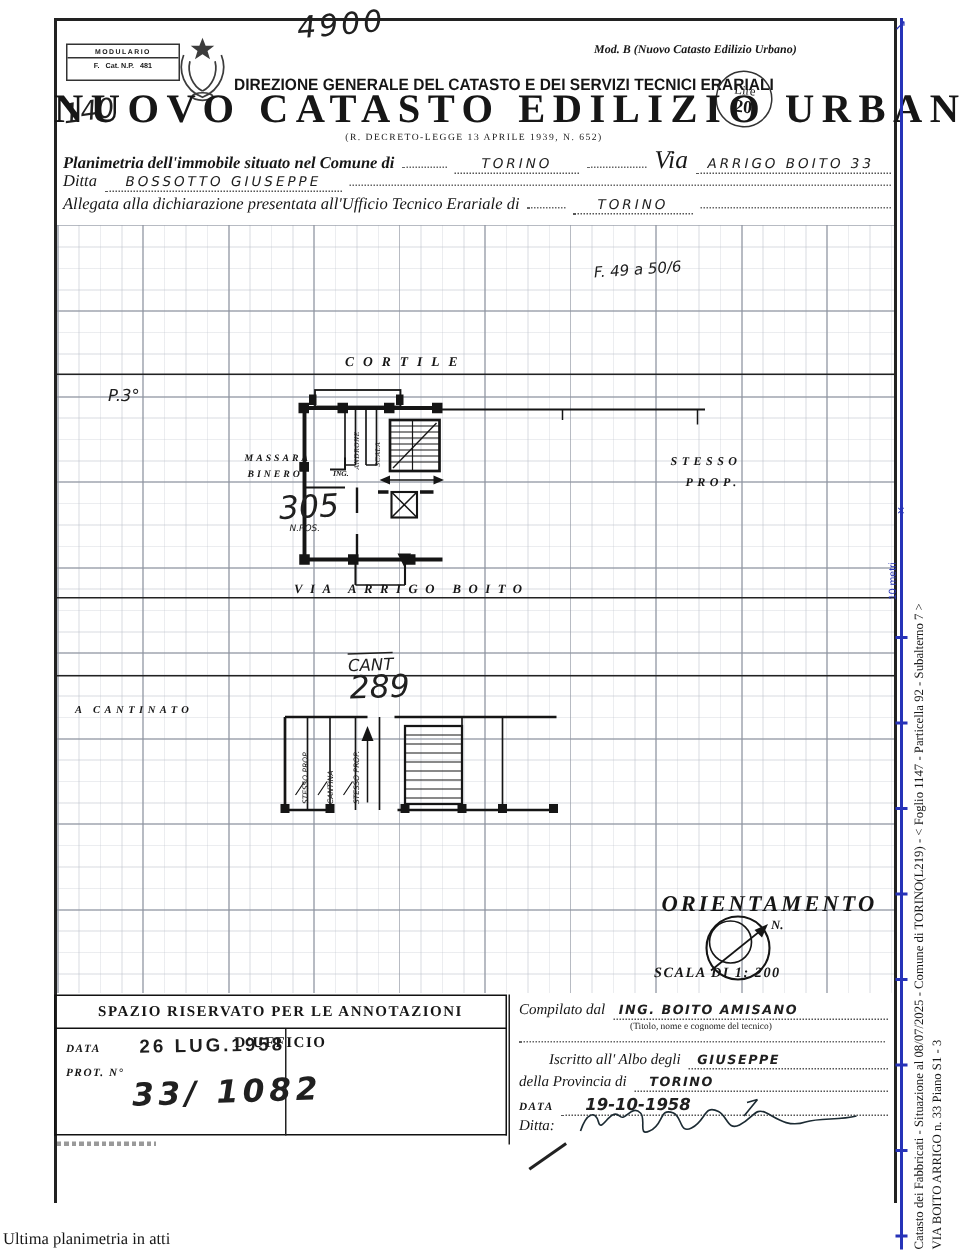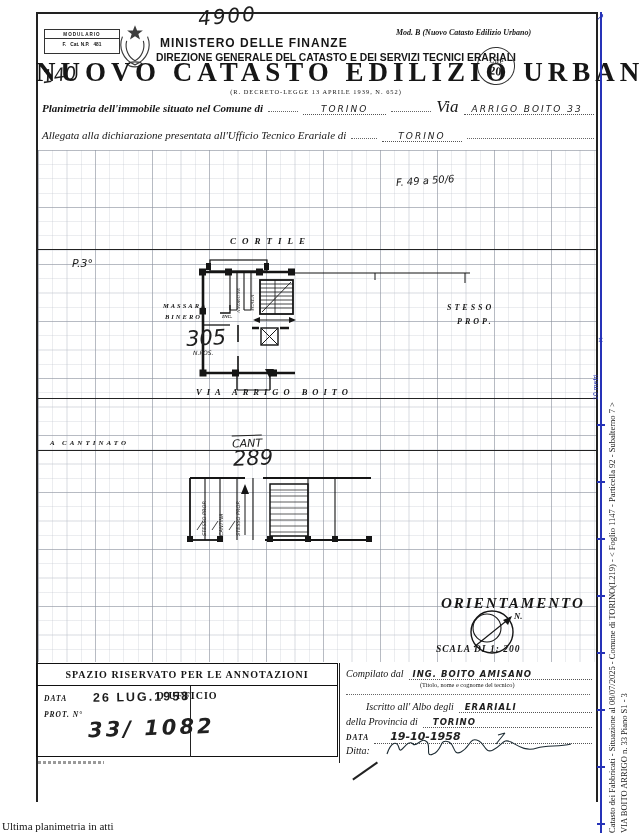--- a/index.html
+++ b/index.html
@@ -35,21 +35,20 @@
     <polygon points="20,3 22,8.2 27.5,8.2 23.2,11.5 24.8,16.8 20,13.6 15.2,16.8 16.8,11.5 12.5,8.2 18,8.2" fill="#3c3c3c"></polygon>
     <g stroke="#3c3c3c" stroke-width="1.1" fill="none">
       <path d="M8,14 C4,24 8,36 20,41 C32,36 36,24 32,14"></path>
       <path d="M12,18 C10,26 14,34 20,37 M28,18 C30,26 26,34 20,37"></path>
       <ellipse cx="20" cy="40.5" rx="6.5" ry="2.4"></ellipse>
     </g>
   </svg>
 
   <div class="abs hand" style="left:198px;top:4px;font-size:20px;transform:rotate(-5deg);letter-spacing:2px;">4900</div>
 
-  <div class="abs sans caps" style="left:160px;top:36px;font-size:12px;font-weight:bold;letter-spacing:1px;">MINISTERO DELLE FINANZE</div>
 
   <div class="abs sans caps" style="left:156px;top:51px;width:372px;font-size:11px;font-weight:bold;transform:scaleX(.94);transform-origin:left;white-space:nowrap;">DIREZIONE GENERALE DEL CATASTO E DEI SERVIZI TECNICI ERARIALI</div>
 
   <div class="abs serif" style="left:396px;top:28px;font-size:8px;font-style:italic;font-weight:bold;">Mod. B (Nuovo Catasto Edilizio Urbano)</div>
 
   <div class="abs" style="left:477px;top:47px;width:36px;height:36px;border:1.4px solid #333;border-radius:50%;
               display:flex;flex-direction:column;align-items:center;justify-content:center;transform:rotate(6deg);">
     <div class="serif" style="font-size:8.5px;line-height:9px;">Lire</div>
     <div class="serif" style="font-size:12px;font-weight:bold;line-height:12px;">20</div>
   </div>
@@ -60,20 +59,25 @@
 
   <div class="abs serif" style="left:36px;top:88px;width:560px;text-align:center;font-size:6.4px;letter-spacing:1px;">(R. DECRETO-LEGGE 13 APRILE 1939, N. 652)</div>
 
   <div class="abs frow" style="left:42px;top:97px;width:552px;">
     <span class="serif" style="font-size:11px;font-style:italic;font-weight:bold;">Planimetria dell'immobile situato nel Comune di</span>
     <span class="fill" style="max-width:30px;"></span>
     <span class="hand dot" style="font-size:9px;letter-spacing:2px;padding:0 18px;">TORINO</span>
     <span class="fill" style="max-width:40px;"></span>
     <span class="serif" style="font-size:17px;font-style:italic;">Via</span>
     <span class="hand dot" style="font-size:9px;letter-spacing:2px;flex:1;padding-left:8px;">ARRIGO BOITO 33</span>
+  </div>
+  <div class="abs frow" style="left:42px;top:112px;width:552px;">
+    <span class="serif" style="font-size:11px;font-style:italic;">Ditta</span>
+    <span class="hand dot" style="font-size:9px;letter-spacing:2px;padding:0 14px;">BOSSOTTO GIUSEPPE</span>
+    <span class="fill"></span>
   </div>
   <div class="abs frow" style="left:42px;top:127px;width:552px;">
     <span class="serif" style="font-size:11px;font-style:italic;">Allegata alla dichiarazione presentata all'Ufficio Tecnico Erariale di</span>
     <span class="fill" style="max-width:26px;"></span>
     <span class="hand dot" style="font-size:9px;letter-spacing:2px;padding:0 16px;">TORINO</span>
     <span class="fill"></span>
   </div>
 
   <div class="abs" style="left:37.5px;top:150px;width:558px;height:512px;
        background-image:
@@ -141,21 +145,21 @@
   <div class="abs serif vrot caps" style="left:250px;top:311px;font-size:4.8px;font-style:italic;letter-spacing:.5px;">SCALA</div>
   <div class="abs serif caps" style="left:222px;top:314px;font-size:5px;font-style:italic;font-weight:bold;">ING.</div>
   <div class="abs hand" style="left:186px;top:326px;font-size:21px;transform:rotate(-3deg);">305</div>
   <div class="abs hand" style="left:193px;top:349px;font-size:6px;">N.POS.</div>
   <div class="abs serif caps" style="left:447px;top:303px;font-size:8px;font-style:italic;font-weight:bold;letter-spacing:3px;">STESSO</div>
   <div class="abs serif caps" style="left:457px;top:317px;font-size:8px;font-style:italic;font-weight:bold;letter-spacing:3px;">PROP.</div>
   <div class="abs serif caps" style="left:196px;top:387px;font-size:8.5px;font-style:italic;font-weight:bold;letter-spacing:5px;">VIA ARRIGO BOITO</div>
 
   <div class="abs hand" style="left:232px;top:435px;font-size:11px;border-top:1.2px solid #222;padding-top:1px;transform:rotate(-2deg);">CANT</div>
   <div class="abs hand" style="left:233px;top:446px;font-size:21px;transform:rotate(-2deg);">289</div>
-  <div class="abs serif caps" style="left:50px;top:439px;font-size:7px;font-style:italic;font-weight:bold;letter-spacing:3px;">A CANTINATO</div>
+  <div class="abs serif caps" style="left:50px;top:469px;font-size:7px;font-style:italic;font-weight:bold;letter-spacing:3px;">A CANTINATO</div>
 
   <svg class="abs" style="left:145px;top:470px" width="230" height="95" viewBox="0 0 230 95">
     <g stroke="#151515" fill="none">
       <path d="M45,8 H100 M118,8 H226" stroke-width="1.8"></path>
       <path d="M45,8 V70" stroke-width="1.8"></path>
       <path d="M45,70 H75" stroke-width="1.8"></path>
       <path d="M60,8 V70 M75,8 V70 M92,8 V70 M108,8 V70" stroke-width="1.1"></path>
       <path d="M52,60 l6,-9 M67,60 l6,-9 M84,60 l6,-9" stroke-width=".8"></path>
       <path d="M100,65 V22" stroke-width="1"></path>
       <polygon points="100,14 96,24 104,24" fill="#151515" stroke="none"></polygon>
@@ -200,21 +204,21 @@
 
   <div class="abs line" style="left:339px;top:663px;width:1.2px;height:100px;"></div>
   <div class="abs frow" style="left:346px;top:668px;width:246px;">
     <span class="serif" style="font-size:10px;font-style:italic;">Compilato dal</span>
     <span class="hand dot" style="font-size:8.5px;font-weight:bold;letter-spacing:1px;flex:1;padding-left:4px;">ING. BOITO AMISANO</span>
   </div>
   <div class="abs serif" style="left:420px;top:681px;font-size:6.3px;">(Titolo, nome e cognome del tecnico)</div>
   <div class="abs" style="left:346px;top:694px;width:244px;border-bottom:1px dotted #666;"></div>
   <div class="abs frow" style="left:346px;top:701px;width:246px;">
     <span class="serif" style="font-size:10px;font-style:italic;margin-left:20px;">Iscritto all' Albo degli</span>
-    <span class="hand dot" style="font-size:8.5px;font-weight:bold;letter-spacing:1px;flex:1;padding-left:6px;">ERARIALI</span>
+    <span class="hand dot" style="font-size:8.5px;font-weight:bold;letter-spacing:1px;flex:1;padding-left:6px;">GIUSEPPE</span>
   </div>
   <div class="abs frow" style="left:346px;top:716px;width:246px;">
     <span class="serif" style="font-size:10px;font-style:italic;">della Provincia di</span>
     <span class="hand dot" style="font-size:8.5px;font-weight:bold;letter-spacing:1px;flex:1;padding-left:10px;">TORINO</span>
   </div>
   <div class="abs frow" style="left:346px;top:730px;width:246px;">
     <span class="serif caps" style="font-size:7.5px;font-style:italic;font-weight:bold;letter-spacing:1px;">DATA</span>
     <span class="hand dot" style="font-size:11px;font-weight:bold;flex:1;padding-left:16px;">19-10-1958</span>
   </div>
   <div class="abs serif" style="left:346px;top:745px;font-size:10px;font-style:italic;">Ditta:</div>

